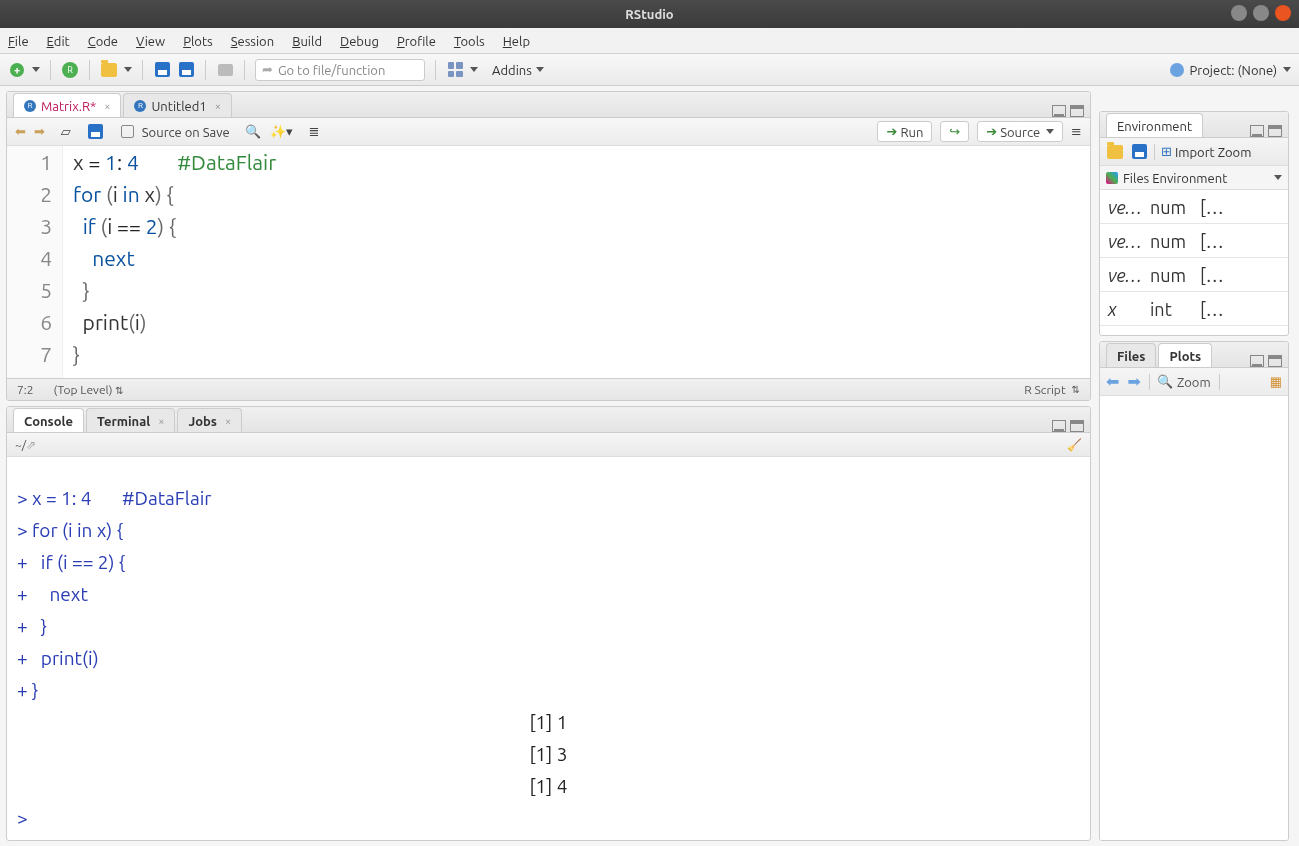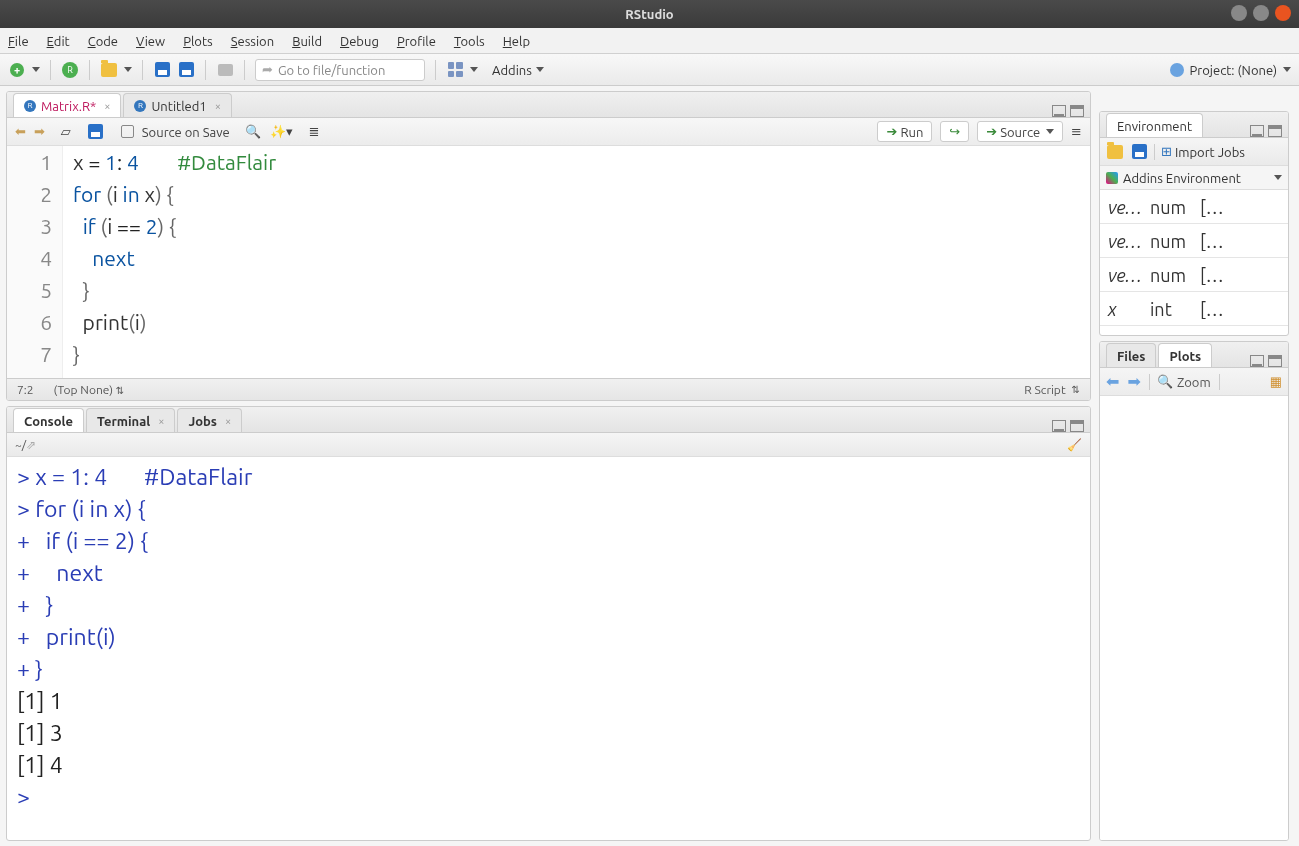--- a/index.html
+++ b/index.html
@@ -55,23 +55,23 @@
 .tok-num{ color:#0a53a0;}
 .tok-comment{ color:#328a3d;}
 .tok-kw{ color:#0a53a0;}
 .tok-paren{ color:#666;}
 .code-status { height: 22px; background: linear-gradient(#f0f0f0,#e6e6e6); border-top:1px solid #ccc; display:flex; align-items:center; padding:0 10px; font-size:12px; color:#555; }
 .code-status .right{margin-left:auto; display:flex; align-items:center; gap:6px;}
 .code-status .updown{font-size:10px;}
 
 .console-toolbar { height:24px; background:linear-gradient(#f5f5f5,#eaeaea); border-bottom:1px solid #ddd; display:flex; align-items:center; padding:0 8px; font-size:12px; color:#555;}
 .console-toolbar .broom{ margin-left:auto; color:#b8a070;}
-.console-body{ flex:1; font-family:"DejaVu Sans Mono",monospace; font-size:23px; line-height:32px; padding:4px 10px; overflow:auto; white-space:pre;}
+.console-body{ flex:1; font-family:"DejaVu Sans Mono",monospace; font-size:19px; line-height:32px; padding:4px 10px; overflow:auto; white-space:pre;margin-top:21px;}
 .con-code{color:#2a3db5;}
-.con-out{color:#222;}
+.con-out{color:#222;text-align:center;}
 
 .env-toolbar{height:28px;background:linear-gradient(#f5f5f5,#eaeaea);border-bottom:1px solid #ddd;display:flex;align-items:center;padding:0 6px;gap:6px;font-size:13px;}
 .env-scope{height:24px;background:#f5f5f5;border-bottom:1px solid #ddd;display:flex;align-items:center;padding:0 6px;gap:5px;font-size:13px;}
 .env-table{flex:1;overflow:hidden;font-family:"DejaVu Sans Mono",monospace;font-size:18px;}
 .env-row{display:flex;border-bottom:1px solid #e5e5e5;height:34px;align-items:center;}
 .env-row div:nth-child(1){width:50px;padding-left:8px;overflow:hidden;white-space:nowrap;font-style:italic;}
 .env-row div:nth-child(2){width:50px;overflow:hidden;}
 .env-row div:nth-child(3){flex:1;overflow:hidden;}
 .plots-toolbar{height:28px;background:linear-gradient(#f5f5f5,#ececec);border-bottom:1px solid #ddd;display:flex;align-items:center;padding:0 6px;gap:8px;font-size:13px;color:#555;}
 .arrow-ico{color:#6aa3e0;font-size:16px;}
@@ -216,21 +216,21 @@
             <span>4</span>
             <span>5</span>
             <span>6</span>
             <span>7</span>
           </div>
         <div class="code-lines" id="code-lines"><div>x <span class="tok-op">=</span> <span class="tok-num">1</span><span class="tok-op">:</span> <span class="tok-num">4</span>        <span class="tok-comment">#DataFlair</span></div><div><span class="tok-kw">for</span> <span class="tok-paren">(</span>i <span class="tok-kw">in</span> x<span class="tok-paren">)</span> <span class="tok-paren">{</span></div><div>  <span class="tok-kw">if</span> <span class="tok-paren">(</span>i <span class="tok-op">==</span> <span class="tok-num">2</span><span class="tok-paren">)</span> <span class="tok-paren">{</span></div><div>    <span class="tok-kw">next</span></div><div>  <span class="tok-paren">}</span></div><div>  print<span class="tok-paren">(</span>i<span class="tok-paren">)</span></div><div><span class="tok-paren">}</span></div></div>
       </div>
       <div class="code-status">
         <span>7:2</span>
         <span style="margin-left:20px;">
-          <span>(Top None)</span>
+          <span>(Top Level)</span>
           <span class="updown">⇅</span>
         </span>
         <div class="right">
           <span>R Script</span>
           <span class="updown">⇅</span>
         </div>
       </div>
     </div>
 
     <div class="pane" style="flex:1;">
@@ -275,26 +275,26 @@
       <div class="env-toolbar">
         <span class="tool-ico">
             <span class="folder-ico"></span>
           </span>
         <span class="tool-ico">
             <span class="disk-ico"></span>
           </span>
         <span class="small-sep"></span>
         <span style="display:flex;align-items:center;gap:3px;">
           <span style="color:#3376bd;">⊞</span>
-          <span style="white-space:nowrap;overflow:hidden;">Import Jobs</span>
+          <span style="white-space:nowrap;overflow:hidden;">Import Zoom</span>
         </span>
       </div>
       <div class="env-scope">
         <span style="width:12px;height:12px;background:linear-gradient(45deg,#e08,#4caf50,#29f);border-radius:2px;display:inline-block;"></span>
-        <span>Addins Environment</span>
+        <span>Files Environment</span>
         <span class="caret" style="margin-left:auto;"></span>
       </div>
       <div class="env-table" id="env-table">
           <div class="env-row">
             <div>ve…</div>
             <div>num</div>
             <div>[…</div>
           </div>
           <div class="env-row">
             <div>ve…</div>

